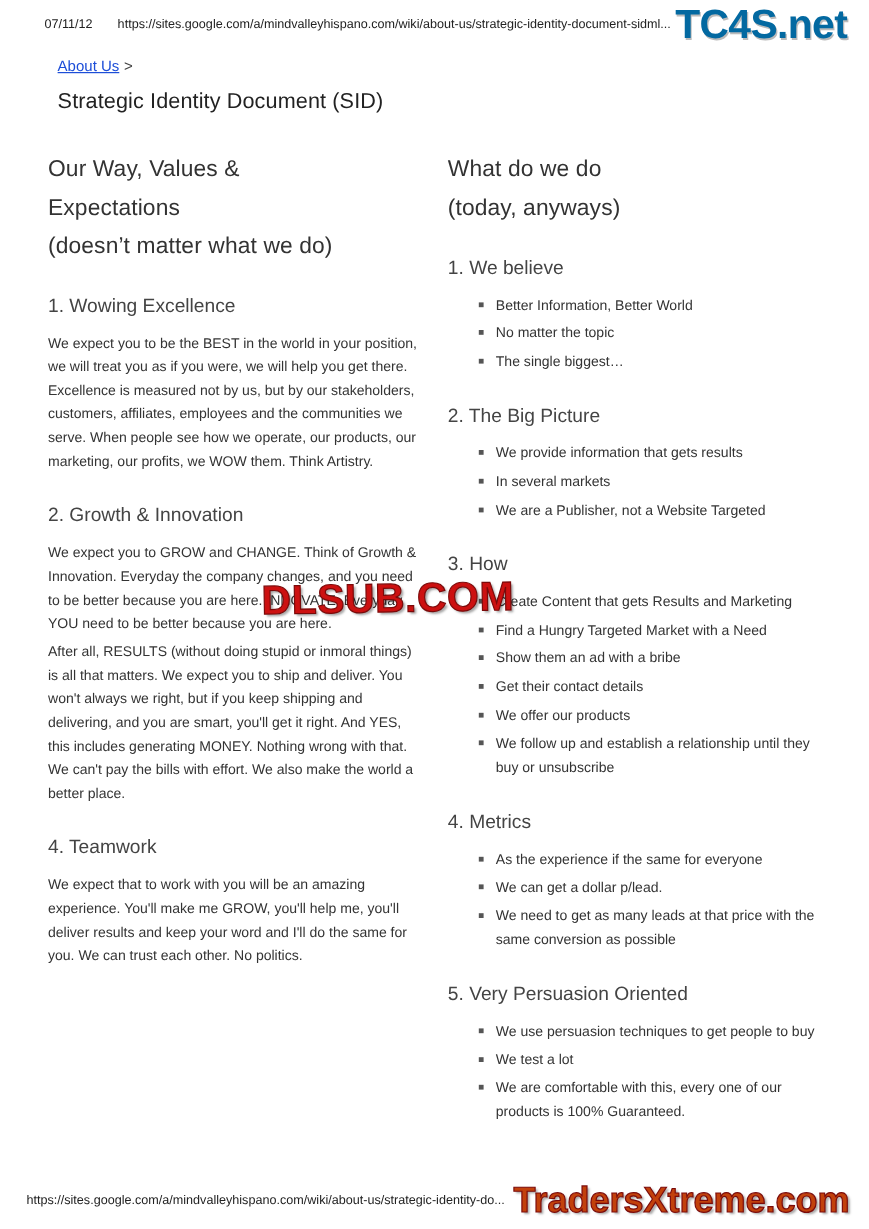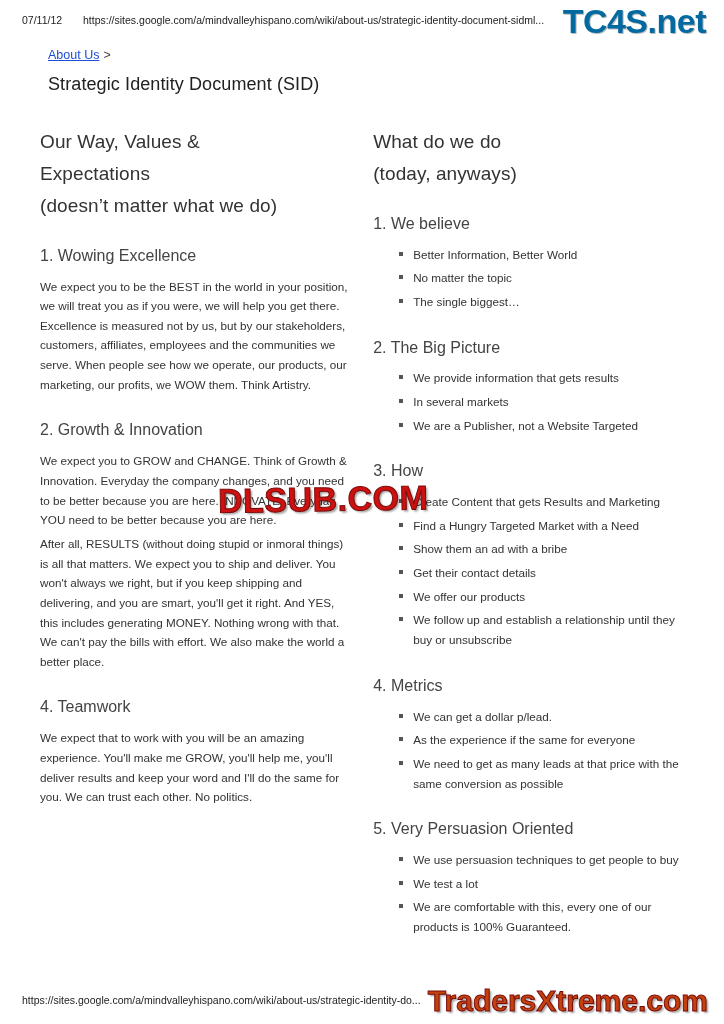--- a/index.html
+++ b/index.html
@@ -29,20 +29,21 @@
     left: 22px;
     right: 22px;
     font-size: 10.5px;
     color: #222;
     white-space: nowrap;
     overflow: hidden;
   }
   .print-header .date {
     display: inline-block;
     margin-right: 18px;
+    margin-left: 15px;
   }
   .print-header .url {
     display: inline-block;
   }
   
   .breadcrumb {
     position: absolute;
     top: 48px;
     left: 48px;
     font-size: 12.5px;
@@ -238,22 +239,22 @@
         <li>Create Content that gets Results and Marketing</li>
         <li>Find a Hungry Targeted Market with a Need</li>
         <li>Show them an ad with a bribe</li>
         <li>Get their contact details</li>
         <li>We offer our products</li>
         <li>We follow up and establish a relationship until they buy or unsubscribe</li>
       </ul>
 
       <h3 class="sub-head">4. Metrics</h3>
       <ul class="bullets">
+        <li>As the experience if the same for everyone</li>
         <li>We can get a dollar p/lead.</li>
-        <li>As the experience if the same for everyone</li>
         <li>We need to get as many leads at that price with the same conversion as possible</li>
       </ul>
 
       <h3 class="sub-head">5. Very Persuasion Oriented</h3>
       <ul class="bullets">
         <li>We use persuasion techniques to get people to buy</li>
         <li>We test a lot</li>
         <li>We are comfortable with this, every one of our products is 100% Guaranteed.</li>
       </ul>
     </div>

